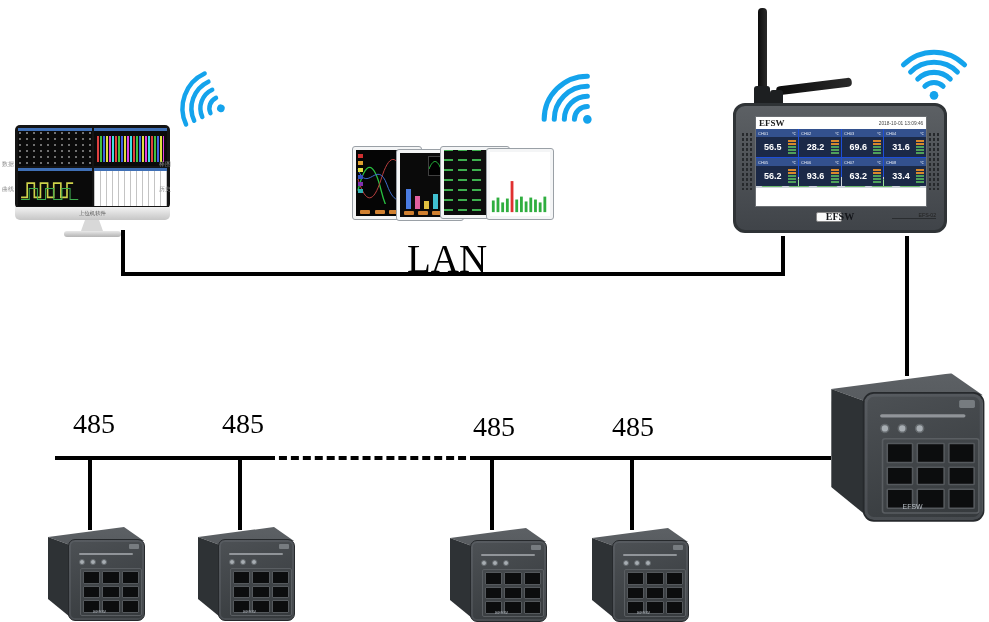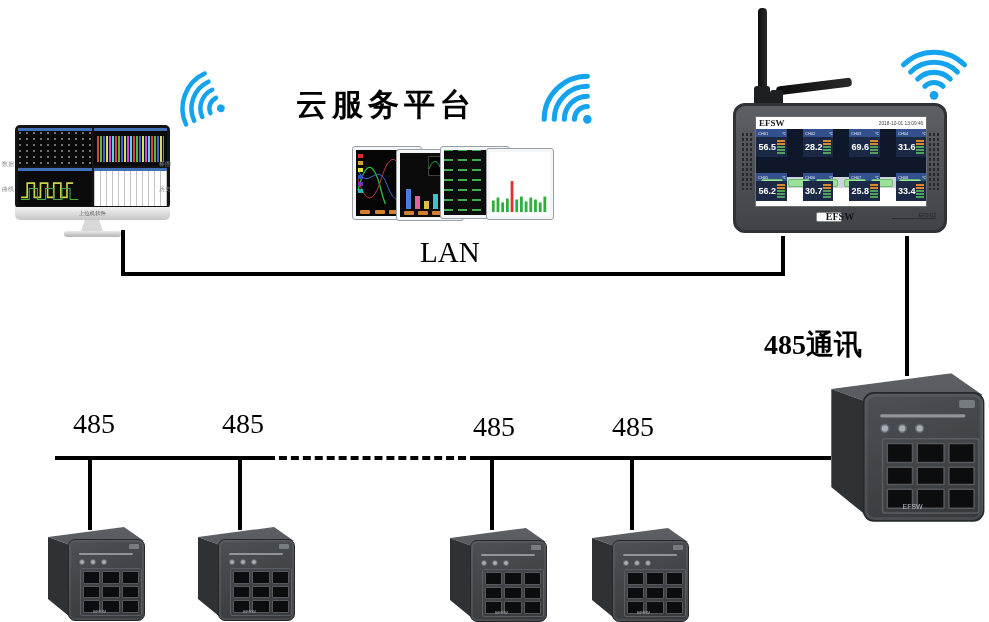--- a/index.html
+++ b/index.html
@@ -59,21 +59,21 @@
   
   .tablet{position:absolute;left:733px;top:103px;width:214px;height:130px;border-radius:12px;
           background:linear-gradient(#5c6064,#404449);border:3px solid #2f3336;box-sizing:border-box;}
   .tab-title{position:absolute;left:0;right:0;top:1px;text-align:center;}
   .tab-title span{display:inline-block;font-size:9px;color:#c9c9c9;transform:scale(.5);white-space:nowrap;}
   .tab-screen{position:absolute;left:19px;top:10px;width:172px;height:91px;background:#fff;
               border:1px solid #6b6f73;box-sizing:border-box;}
   .tab-head{height:12px;display:flex;align-items:center;justify-content:space-between;padding:0 3px;background:#fff;}
   .tab-brand{font-family:"Liberation Serif",serif;font-weight:bold;font-size:9px;color:#1a1a1a;}
   .tab-date{display:inline-block;font-size:8px;color:#444;transform:scale(.6);transform-origin:right center;white-space:nowrap;}
-  .cells{display:grid;grid-template-columns:repeat(4,1fr);grid-auto-rows:28px;gap:16px;background:#0f172a;height:48px;}
+  .cells{display:grid;grid-template-columns:repeat(4,1fr);grid-auto-rows:28px;gap:1px;background:#1d4ed8;height:48px;}
   .cell{display:flex;flex-direction:column;overflow:hidden;}
   .cell-h{height:8px;background:#33518e;display:flex;align-items:center;justify-content:space-between;padding:0 2px;}
   .cell-h span{display:inline-block;font-size:8px;color:#e8ecf4;transform:scale(.5);white-space:nowrap;}
   .cell-h .cn{transform-origin:left center;}
   .cell-h .cu{transform-origin:right center;}
   .cell-b{flex:1;background:#1b2947;position:relative;display:flex;align-items:center;justify-content:center;}
   .cv{color:#fff;font-size:9px;font-weight:bold;margin-right:8px;}
   .cbars{position:absolute;right:2px;top:3px;display:flex;flex-direction:column;gap:1px;}
   .cbars i{width:8px;height:2px;display:block;}
   .cbars i:nth-child(1),.cbars i:nth-child(2){background:#d9882b;}
@@ -122,23 +122,21 @@
   <div class="line" style="left:781px;top:236px;width:4px;height:40px;"></div>
   <div class="line" style="left:905px;top:236px;width:4px;height:140px;"></div>
   <div class="line" style="left:55px;top:456px;width:212px;height:4px;"></div>
   <div class="line dashed" style="left:267px;top:456px;width:211px;"></div>
   <div class="line" style="left:478px;top:456px;width:353px;height:4px;"></div>
   <div class="line" style="left:88px;top:456px;width:4px;height:74px;"></div>
   <div class="line" style="left:238px;top:456px;width:4px;height:74px;"></div>
   <div class="line" style="left:490px;top:456px;width:4px;height:74px;"></div>
   <div class="line" style="left:630px;top:456px;width:4px;height:74px;"></div>
 
-  <div class="cloud-title">云服务平台</div>
-  <div class="biglabel" style="left:420px;top:236px;font-size:29px;">LAN</div>
-  <div class="biglabel" style="left:764px;top:326px;font-size:28px;font-weight:600;">485通讯</div>
+  <div class="biglabel" style="left:407px;top:236px;font-size:39px;">LAN</div>
   <div class="biglabel" style="left:54px;top:408px;width:80px;text-align:center;font-size:28px;">485</div>
   <div class="biglabel" style="left:203px;top:408px;width:80px;text-align:center;font-size:28px;">485</div>
   <div class="biglabel" style="left:454px;top:411px;width:80px;text-align:center;font-size:28px;">485</div>
   <div class="biglabel" style="left:593px;top:411px;width:80px;text-align:center;font-size:28px;">485</div>
 
   <div>
     <div class="pc-screen">
       <div class="pcq pcq-data"></div>
       <div class="pcq pcq-bar">
         <div class="bars-row" style="top:5px;"></div>
@@ -356,37 +354,37 @@
                 <i></i>
               </span>
             </div>
         </div>
         <div class="cell">
           <div class="cell-h">
               <span class="cn">CH06</span>
               <span class="cu">℃</span>
             </div>
           <div class="cell-b">
-              <span class="cv">30.7</span>
+              <span class="cv">93.6</span>
               <span class="cbars">
                 <i></i>
                 <i></i>
                 <i></i>
                 <i></i>
                 <i></i>
               </span>
             </div>
         </div>
         <div class="cell">
           <div class="cell-h">
               <span class="cn">CH07</span>
               <span class="cu">℃</span>
             </div>
           <div class="cell-b">
-              <span class="cv">25.8</span>
+              <span class="cv">63.2</span>
               <span class="cbars">
                 <i></i>
                 <i></i>
                 <i></i>
                 <i></i>
                 <i></i>
               </span>
             </div>
         </div>
         <div class="cell">

